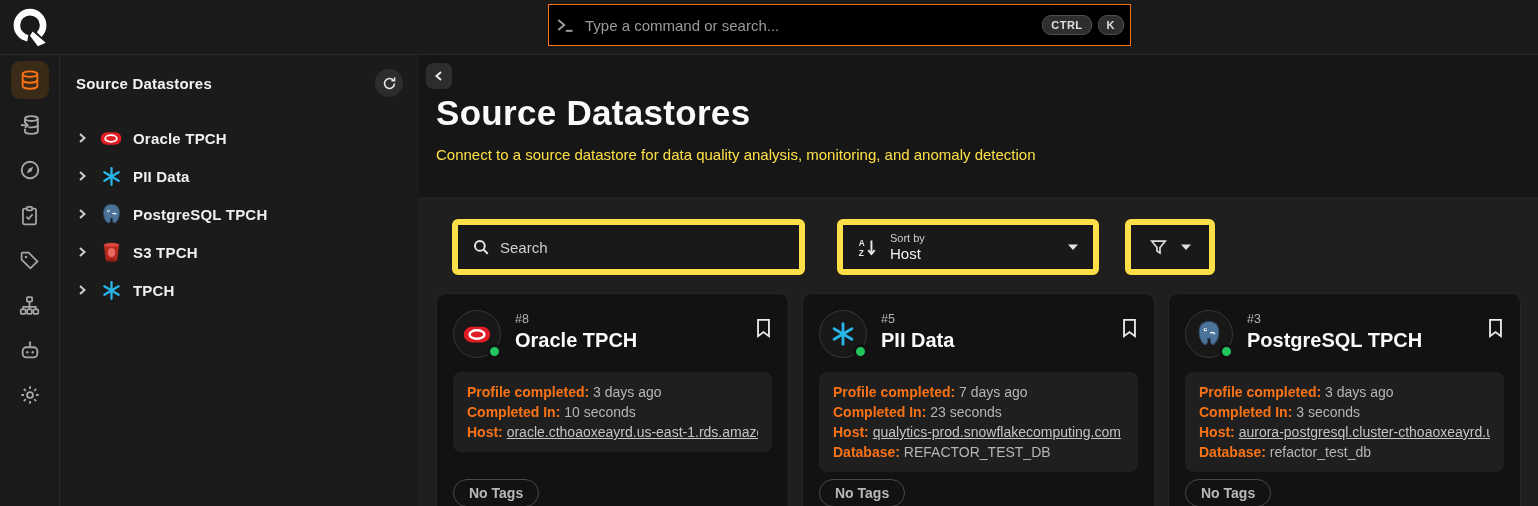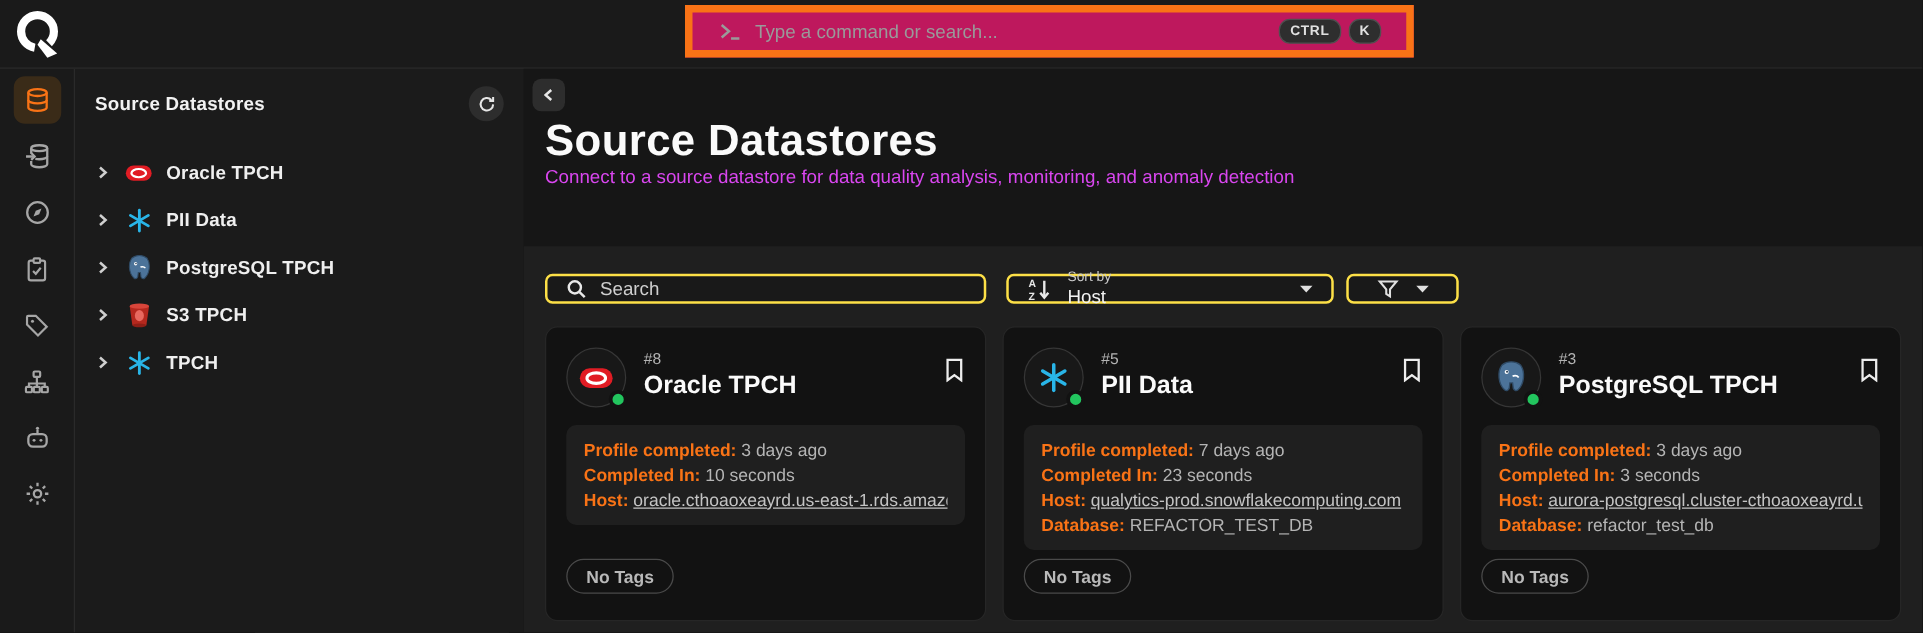--- a/index.html
+++ b/index.html
@@ -4,21 +4,21 @@
 <style>
   * { margin:0; padding:0; box-sizing:border-box; }
   html,body { width:1538px; height:506px; overflow:hidden; background:#101010;
     font-family:"Liberation Sans", sans-serif; }
   .page { width:1538px; height:506px; display:flex; flex-direction:column; background:#1a1a1a; }
 
   
   .topbar { height:55px; flex:0 0 55px; background:#1a1a1a; border-bottom:1px solid #2a2a2a; position:relative; display:flex; align-items:center; }
   .logo-box { width:60px; height:55px; display:flex; align-items:center; justify-content:center; cursor:pointer; }
   .cmd-wrap { position:absolute; left:548px; top:4px; width:583px; height:42px;
-    border:6px solid #f97316; background:#be185d; display:flex; align-items:center; padding:0 20px; }
+    border:1px solid #f97316; background:#000000; display:flex; align-items:center; padding:0 6px; }
   .cmd-wrap input { flex:1; background:transparent; border:none; outline:none; color:#e8e8e8;
     font-size:15px; margin-left:10px; font-family:"Liberation Sans", sans-serif; }
   .cmd-wrap input::placeholder { color:#9a9a9a; }
   .kbd { background:#2e2e2e; border:1px solid #4f4f4f; border-radius:9px; color:#e0e0e0;
     font-size:11px; font-weight:bold; padding:3px 8px; margin-left:6px; letter-spacing:.5px; }
 
   
   .app-body { flex:1; display:flex; min-height:0; }
 
   
@@ -40,26 +40,26 @@
   .tree-item .expander { width:22px; color:#cfcfcf; display:flex; align-items:center; }
   .tree-item .ds-icon { width:26px; display:flex; align-items:center; justify-content:center; margin-right:9px; }
   .tree-item .lbl { font-size:15px; font-weight:bold; letter-spacing:.2px; }
 
   
   .main { flex:1; background:#161616; display:flex; flex-direction:column; min-width:0; position:relative; }
   .collapse-btn { position:absolute; left:7px; top:8px; width:26px; height:26px; border-radius:7px;
     background:#2d2d2d; border:none; color:#e6e6e6; display:flex; align-items:center; justify-content:center; cursor:pointer; }
   .main-header { height:142px; flex:0 0 142px; padding:38px 24px 0 17px; }
   .main-title { color:#fafafa; font-size:35px; font-weight:bold; letter-spacing:.3px; }
-  .main-subtitle { color:#d946ef; font-size:15px; }
+  .main-subtitle { color:#fde047; font-size:15px; margin-top:13px; }
   .main-content { flex:1; background:#1f1f1f; padding:22px 17px 0 17px; min-height:0; }
 
   
   .toolbar { display:flex; align-items:center; }
-  .ctl { height:24px; background:#191919; border:2px solid #fde047; border-radius:6px; display:flex; align-items:center; }
+  .ctl { height:56px; background:#191919; border:6px solid #fde047; border-radius:6px; display:flex; align-items:center;margin-left:16px; }
   .search-box { width:353px; padding:0 14px; margin-right:16px; }
   .search-box input { flex:1; background:transparent; border:none; outline:none; color:#e8e8e8;
     font-size:15px; margin-left:10px; font-family:"Liberation Sans", sans-serif; }
   .search-box input::placeholder { color:#cfcfcf; }
   .sort-box { width:262px; padding:0 14px; margin-right:10px; cursor:pointer; }
   .sort-text { margin-left:12px; display:flex; flex-direction:column; line-height:1.15; }
   .sort-label { color:#cccccc; font-size:11px; }
   .sort-value { color:#f2f2f2; font-size:15px; }
   .caret { margin-left:auto; }
   .filter-box { width:90px; justify-content:center; gap:12px; cursor:pointer; }

